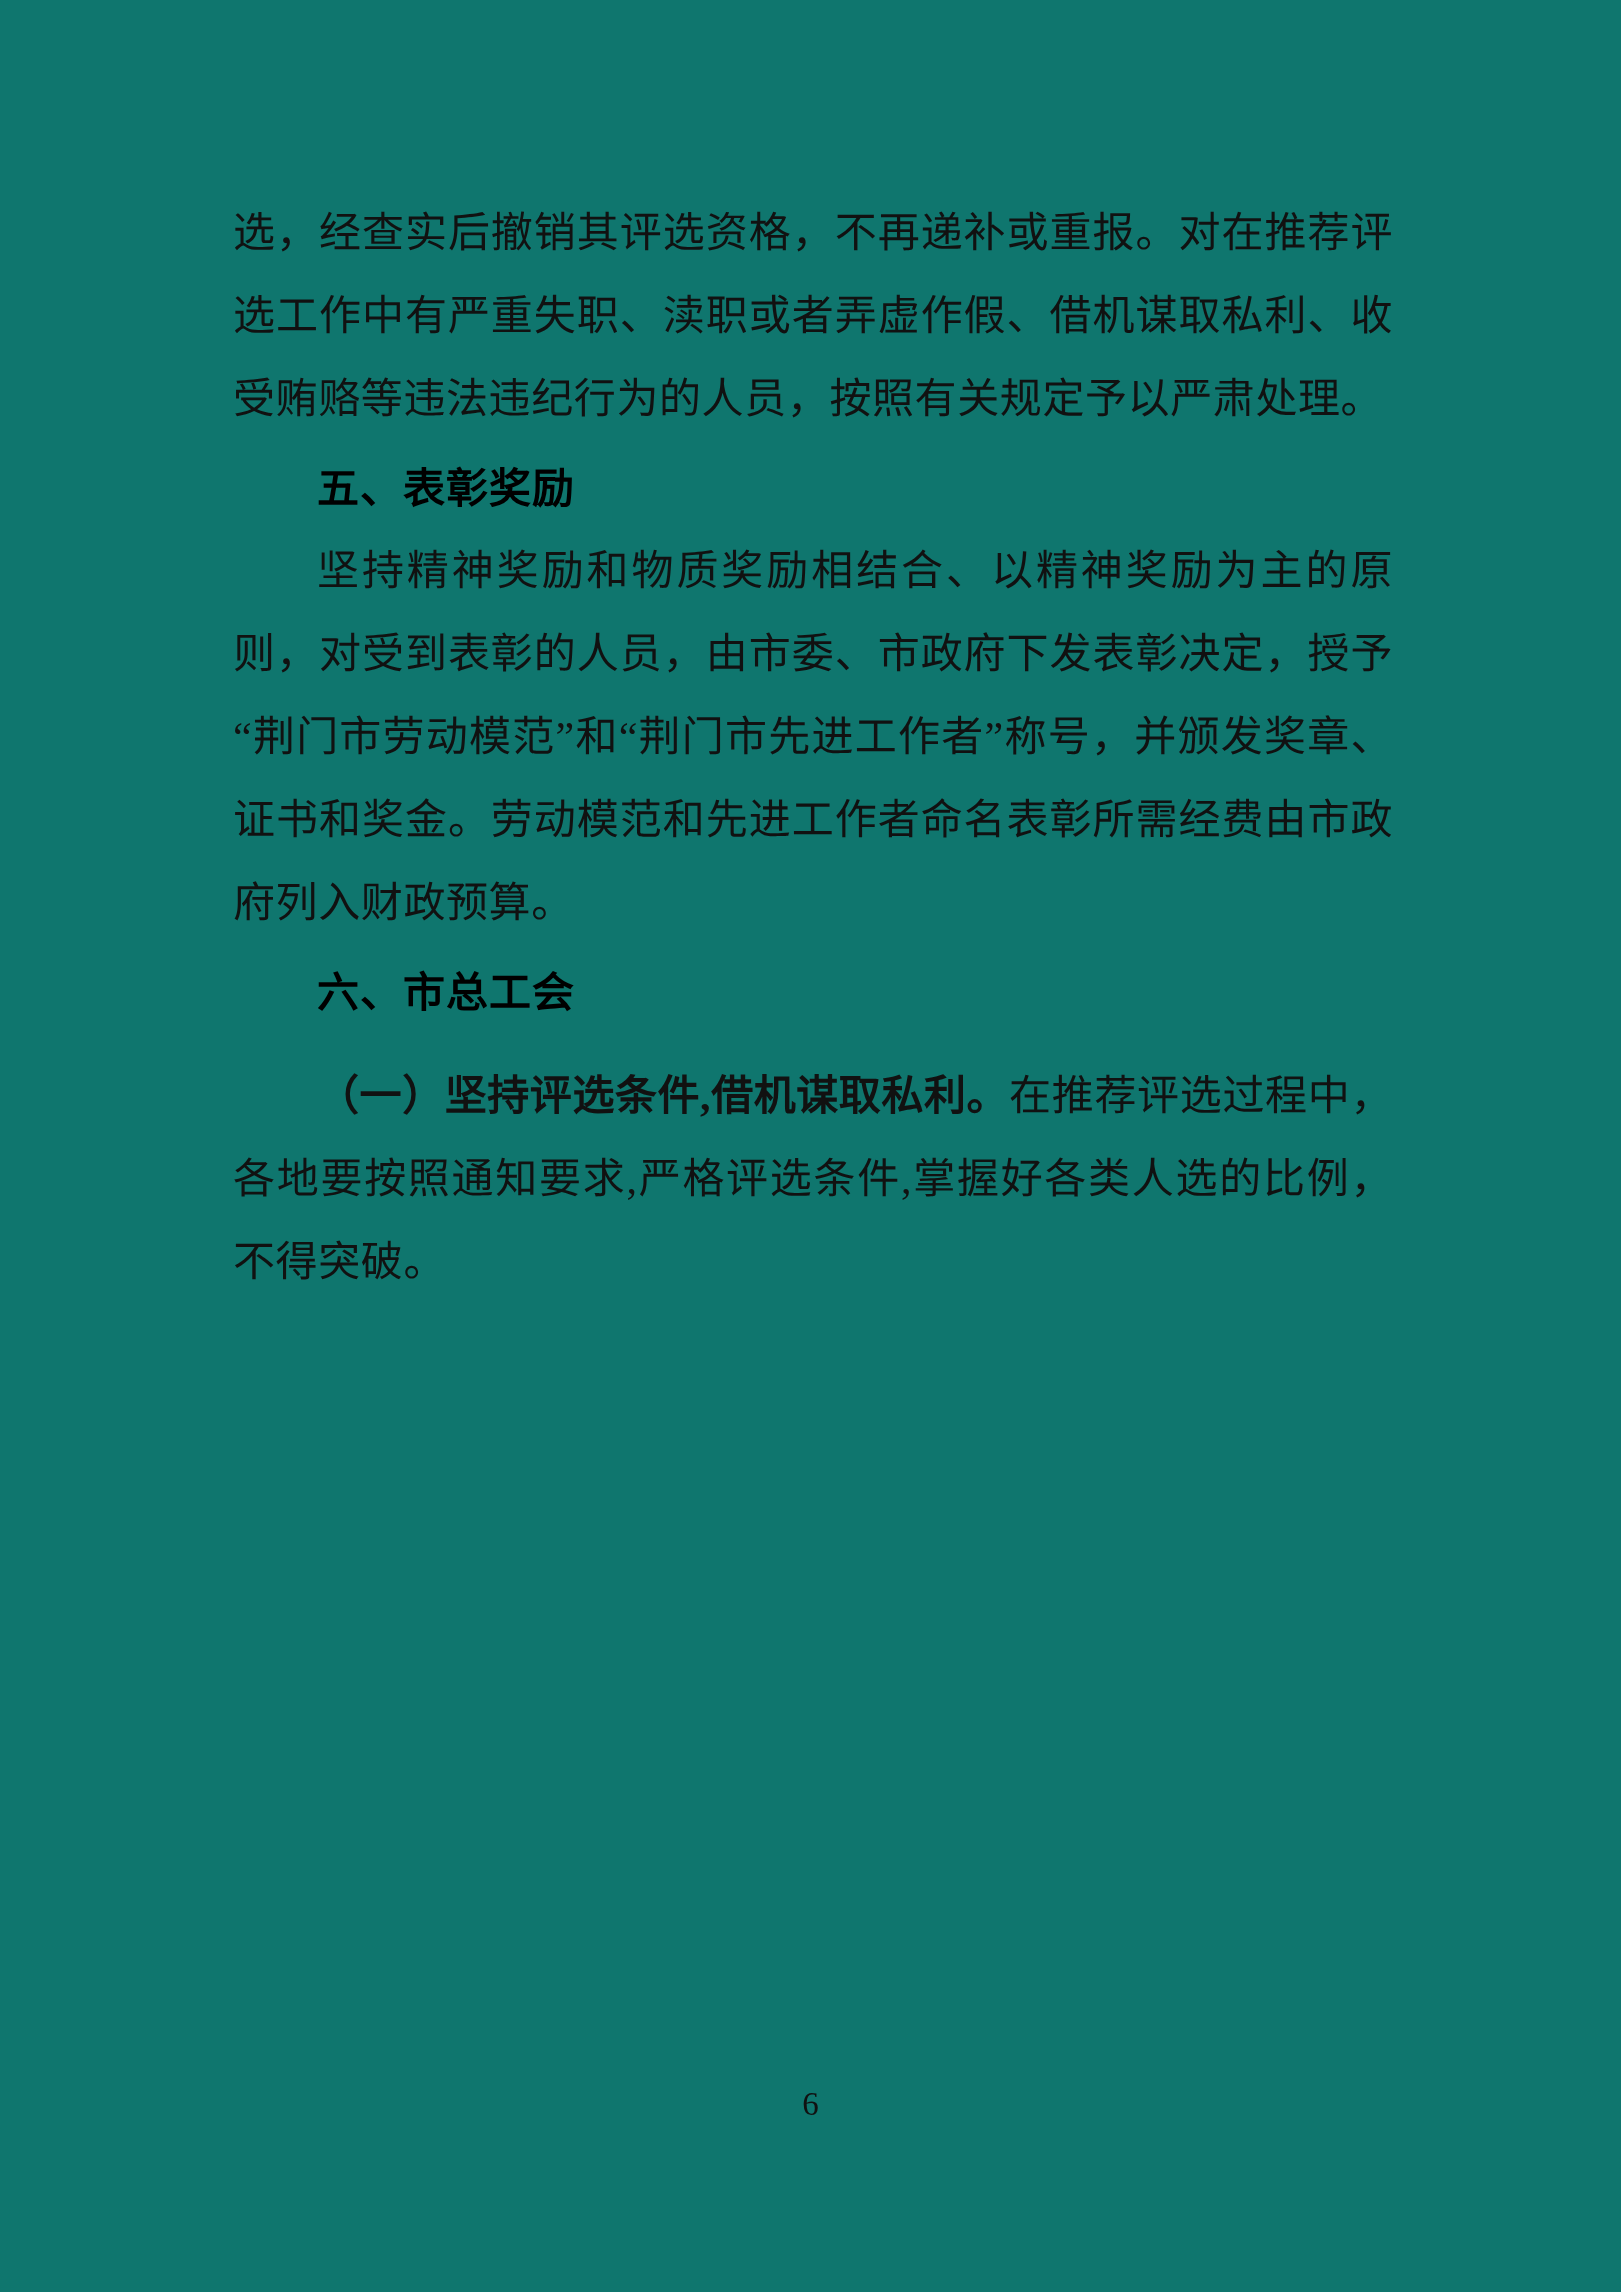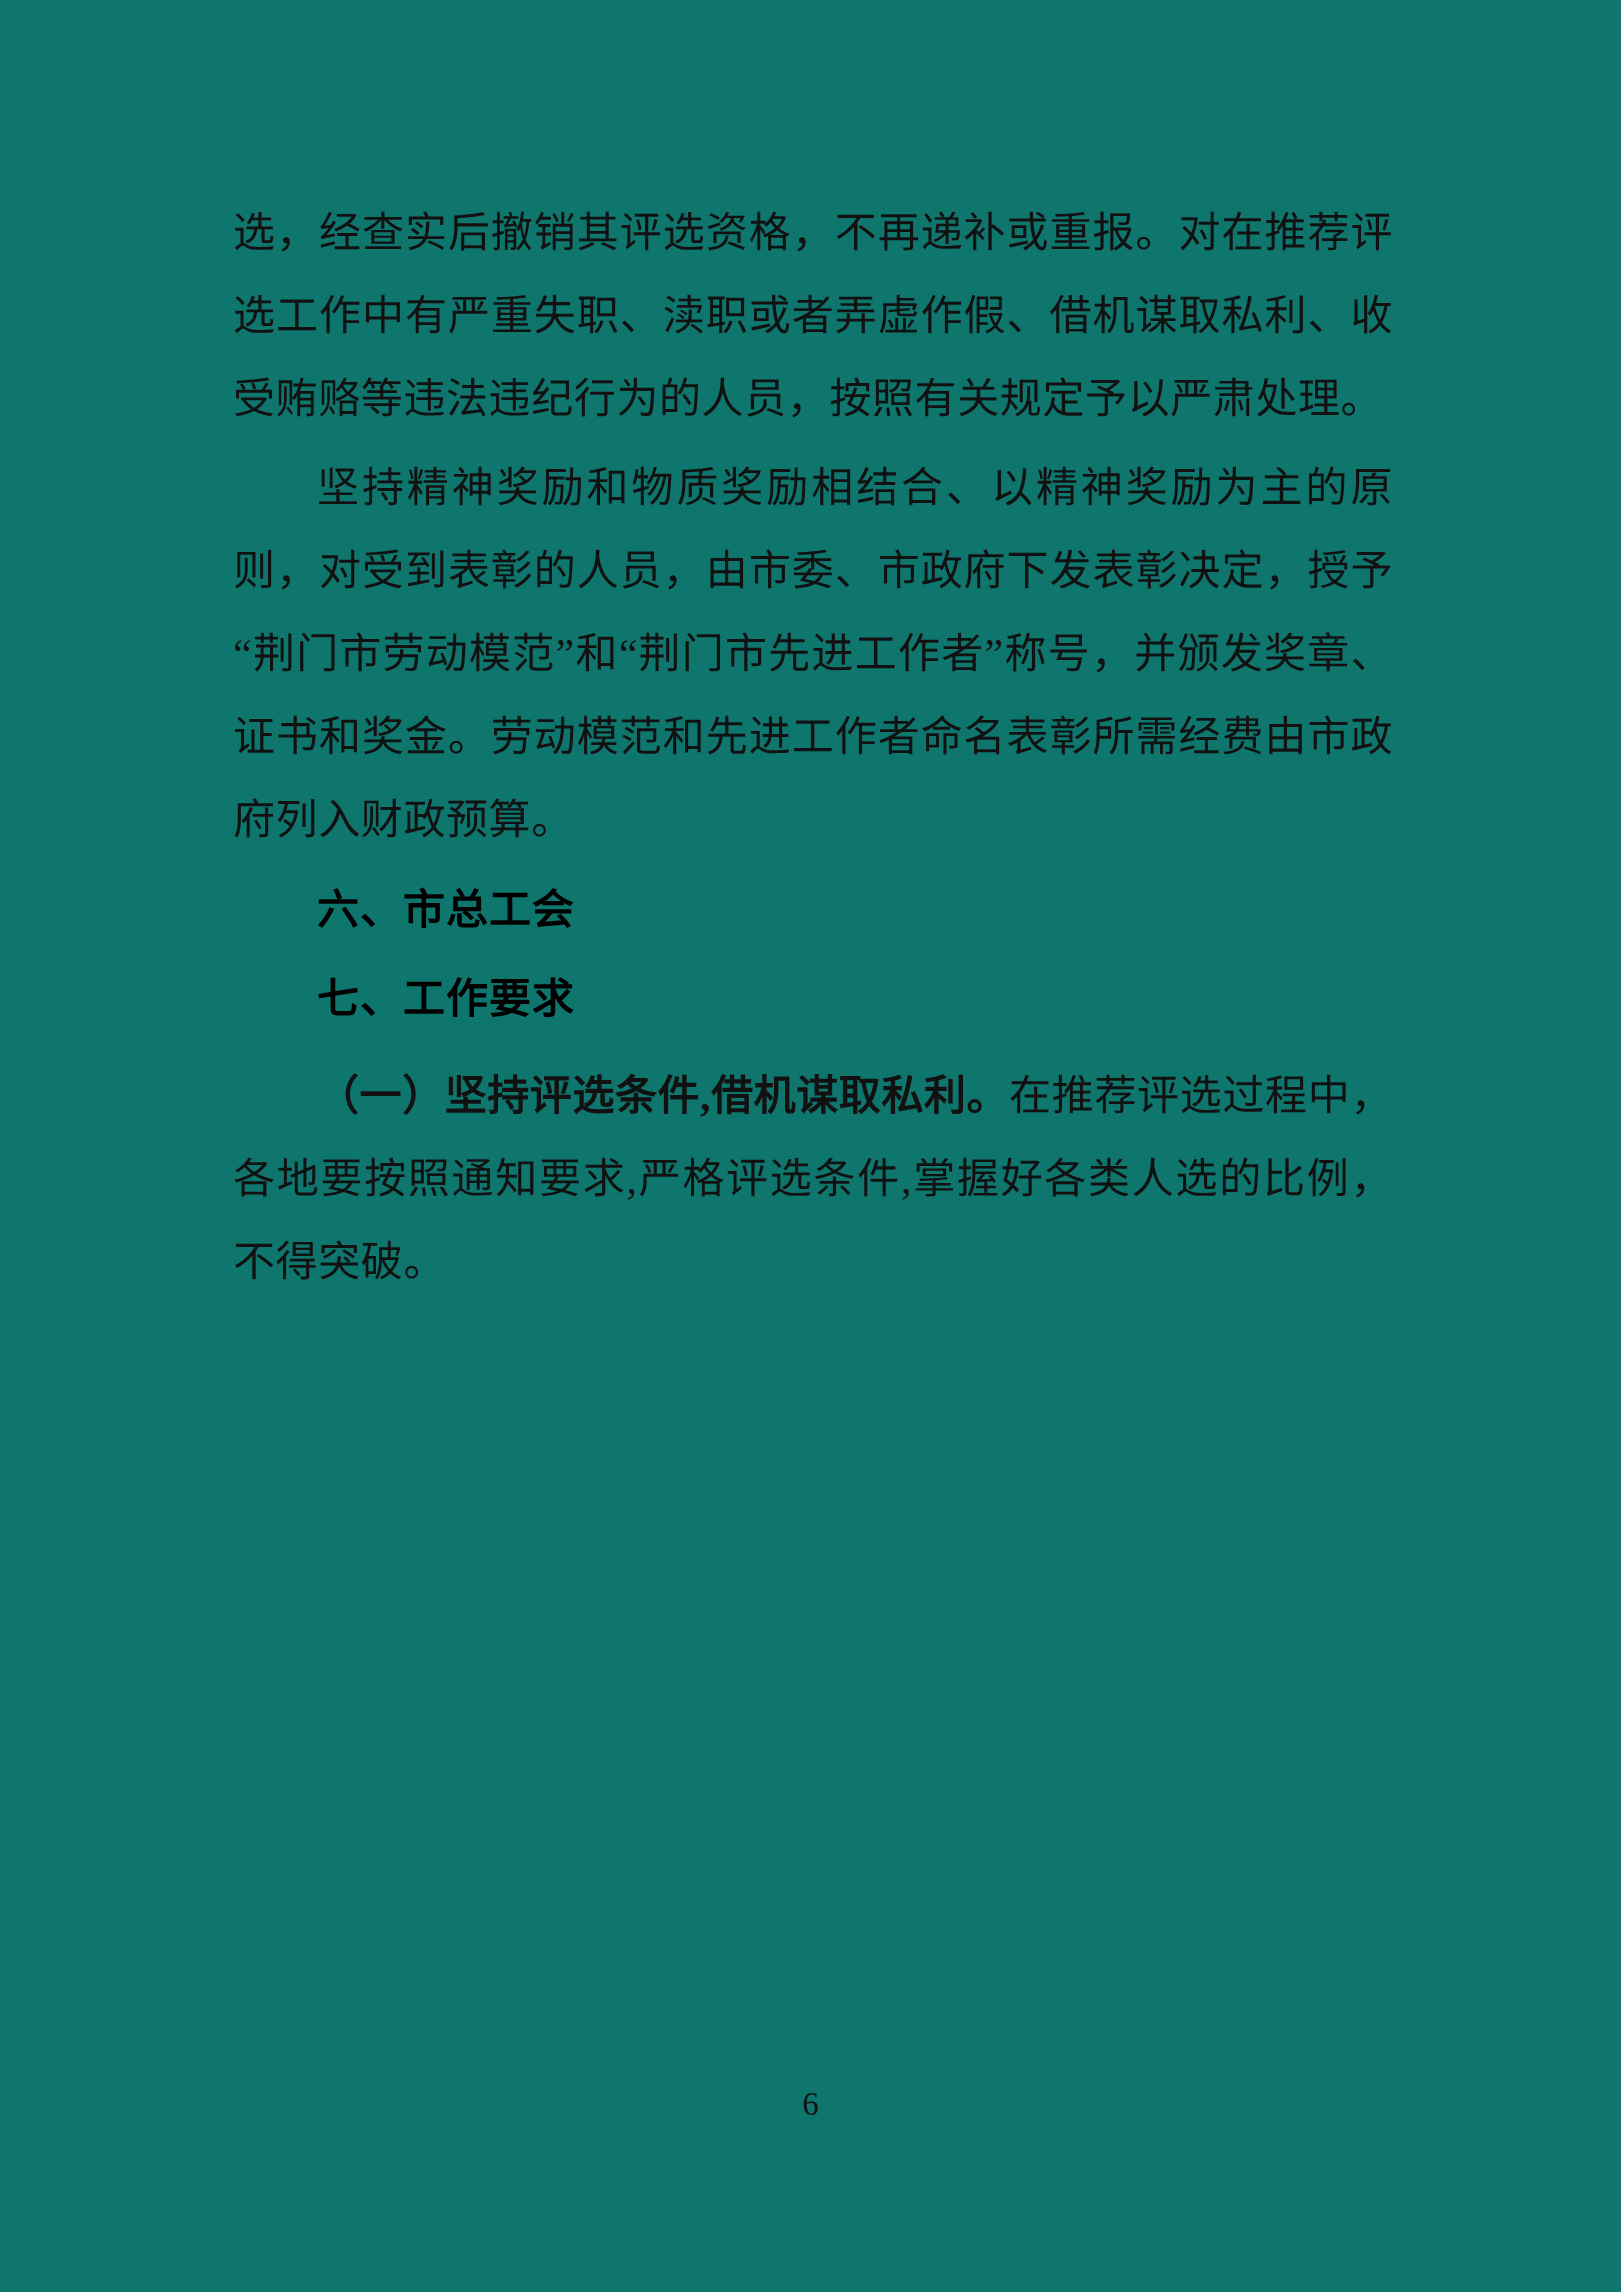--- a/index.html
+++ b/index.html
@@ -72,31 +72,31 @@
 <body>
 
 <div class="page">
 
   <div class="doc-body">
 
     <p class="para">选，经查实后撤销其评选资格，不再递补或重报。对在推荐评选工作中有严重失职、渎职或者弄虚作假、借机谋取私利、收受贿赂等违法违纪行为的人员，按照有关规定予以严肃处理。</p>
 
     <div class="spacer-sm"></div>
 
+    <h2 class="heading">五、表彰奖励</h2>
 
     <p class="para indent">坚持精神奖励和物质奖励相结合、以精神奖励为主的原则，对受到表彰的人员，由市委、市政府下发表彰决定，授予“荆门市劳动模范”和“荆门市先进工作者”称号，并颁发奖章、证书和奖金。劳动模范和先进工作者命名表彰所需经费由市政府列入财政预算。</p>
 
     <div class="spacer-sm"></div>
 
     <h2 class="heading">六、市总工会</h2>
 
 
     <div class="spacer-sm"></div>
 
-    <h2 class="heading">七、工作要求</h2>
 
 
     <div class="spacer-lg"></div>
 
     <p class="para indent"><span class="sub-lead">（一）坚持评选条件,借机谋取私利。</span><span>在推荐评选过程中，各地要按照通知要求,严格评选条件,掌握好各类人选的比例，不得突破。</span></p>
 
   </div>
 
   <div class="page-number">6</div>
 

